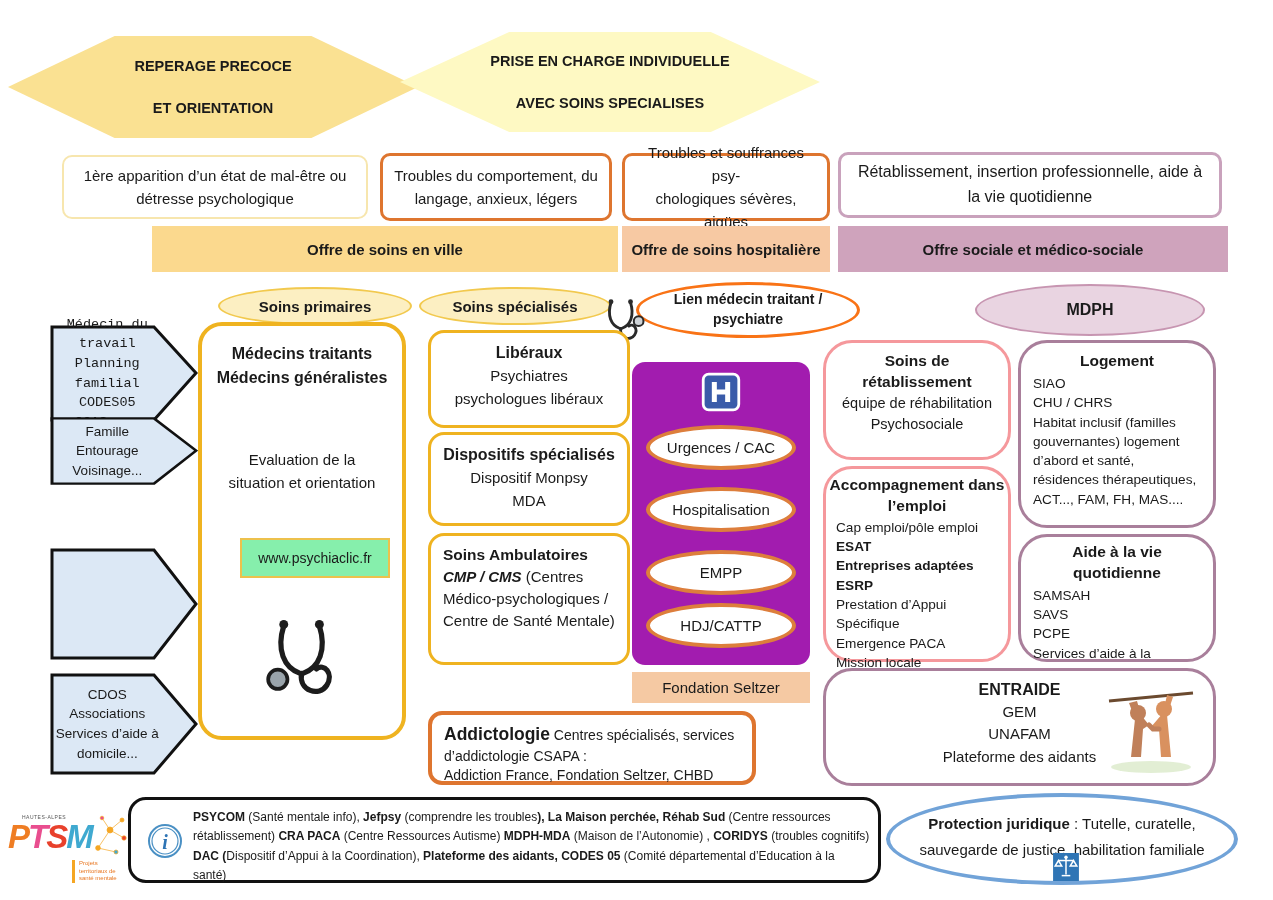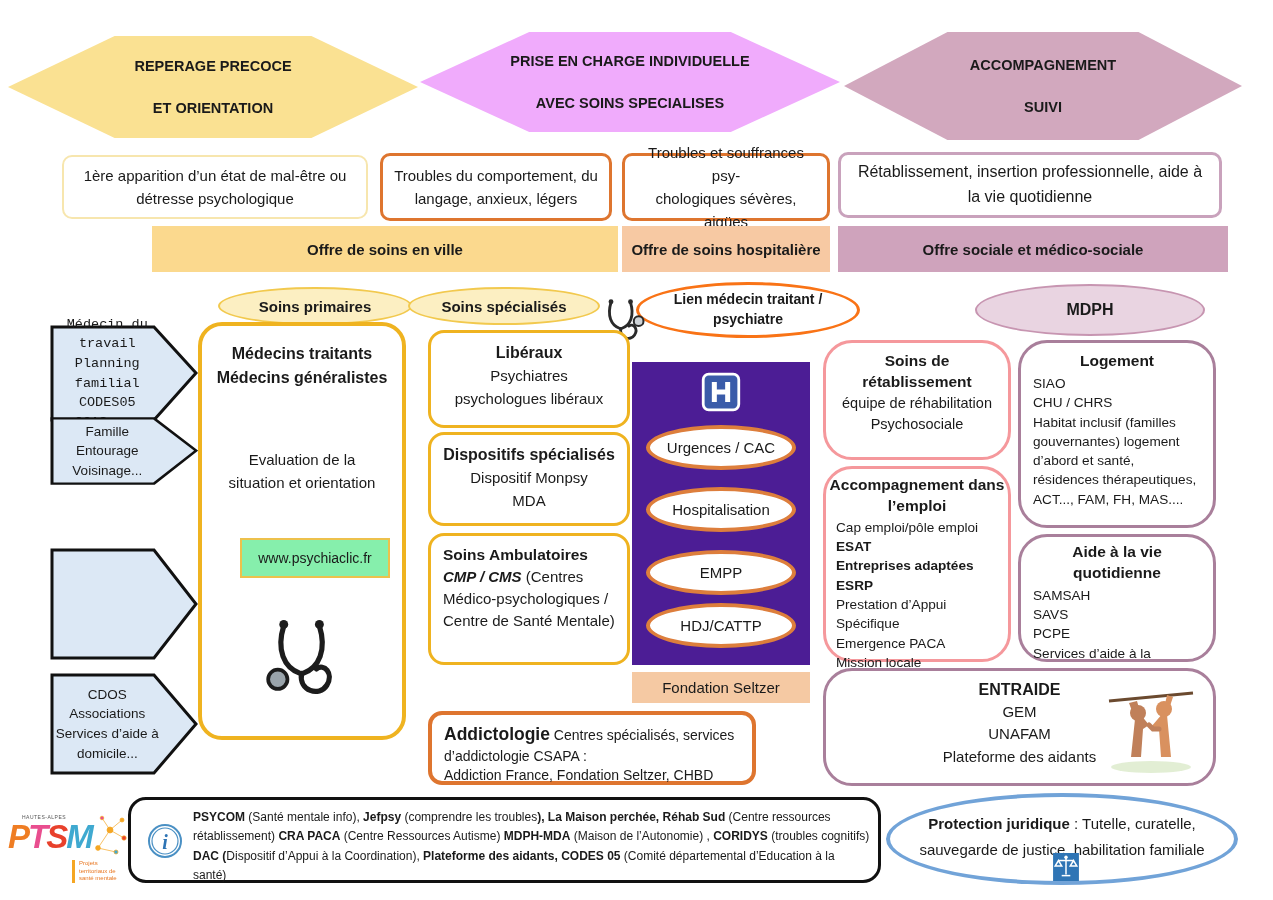--- a/index.html
+++ b/index.html
@@ -46,21 +46,21 @@
   .med-body { position:absolute; left:0; top:122px; width:100%; text-align:center; font-size:15px; line-height:1.55; }
   .psylink { position:absolute; left:38px; top:212px; width:150px; height:40px; background:#86efac;
              border:2px solid #EDC14C; display:flex; align-items:center; justify-content:center; font-size:14px; }
 
   .specbox { border-width:3.5px; border-radius:16px; padding:8px 8px; }
   .spec-title { font-size:16px; font-weight:bold; text-align:center; line-height:1.45; }
   .spec-lines { font-size:15px; text-align:center; line-height:1.55; }
   .spec3 p { font-size:15px; line-height:1.45; padding:0 4px; }
   .spec3 .spec-title-left { font-size:15.5px; text-align:left; padding:0 4px; }
 
-  .hosp-col { background:#4c1d95; }
+  .hosp-col { background:#a21caf;border-radius:13px; }
   .hosp-ell { position:absolute; left:14px; width:150px; height:45px; background:#fff;
               border:4px solid #DD7E3C; border-radius:50%; display:flex; align-items:center; justify-content:center;
               font-size:15px; }
   .hosp-footer { background:#F5C9A3; display:flex; align-items:center; justify-content:center; font-size:15px; }
 
   .addicto { border-width:4px; border-radius:14px; padding:7px 12px; font-size:14px; line-height:1.4; }
   .addicto .p1 span.seg-b { font-size:17.5px; }
 
   .rightbox { border-width:3px; border-radius:29px; }
   .rb-title { font-weight:bold; font-size:15.5px; text-align:center; line-height:1.35; padding-top:8px; }
@@ -84,40 +84,36 @@
 </style>
 </head>
 <body>
 
 <div id="canvas">
 
   <div class="abs hex" style="left:8px; top:36px; width:410px; height:102px; background:#FAE192;">
     <div class="hex-line">REPERAGE PRECOCE</div>
     <div class="hex-line">ET ORIENTATION</div>
   </div>
-  <div class="abs hex" style="left:420px; top:32px; width:420px; height:100px; background:#f0abfc;">
+  <div class="abs hex" style="left:400px; top:32px; width:420px; height:100px; background:#fef9c3;">
     <div class="hex-line">PRISE EN CHARGE INDIVIDUELLE</div>
     <div class="hex-line">AVEC  SOINS SPECIALISES</div>
-  </div>
-  <div class="abs hex" style="left:844px; top:32px; width:398px; height:108px; background:#D2A8BE;">
-    <div class="hex-line">ACCOMPAGNEMENT</div>
-    <div class="hex-line">SUIVI</div>
   </div>
 
   <div class="abs stagebox" style="left:62px; top:155px; width:306px; height:64px; border:2px solid #F7E6AE;">1ère apparition d’un état de mal-être ou détresse psychologique</div>
   <div class="abs stagebox" style="left:380px; top:153px; width:232px; height:68px; border:3px solid #DE752F;">Troubles du comportement, du langage, anxieux, légers</div>
   <div class="abs stagebox" style="left:622px; top:153px; width:208px; height:68px; border:3px solid #DE752F;">Troubles et souffrances psy-<br>chologiques sévères, aigües</div>
   <div class="abs stagebox" style="left:838px; top:152px; width:384px; height:66px; border:3px solid #C9A2BC; font-size:16px;">Rétablissement, insertion professionnelle, aide à la vie quotidienne</div>
 
   <div class="abs offerbar" style="left:152px; top:226px; width:466px; height:46px; background:#FBD98E;">Offre de soins en ville</div>
   <div class="abs offerbar" style="left:622px; top:226px; width:208px; height:46px; background:#F7C9A3;">Offre de soins hospitalière</div>
   <div class="abs offerbar" style="left:838px; top:226px; width:390px; height:46px; background:#CFA3BC;">Offre sociale et médico-sociale</div>
 
   <div class="abs ellipse" style="left:218px; top:287px; width:194px; height:38px; background:#FCEFC2; border:2.5px solid #F2C94E; font-size:15px;">Soins primaires</div>
-  <div class="abs ellipse" style="left:408px; top:287px; width:192px; height:38px; background:#FCEFC2; border:2.5px solid #F2C94E; font-size:15px;">Soins spécialisés</div>
+  <div class="abs ellipse" style="left:419px; top:287px; width:192px; height:38px; background:#FCEFC2; border:2.5px solid #F2C94E; font-size:15px;">Soins spécialisés</div>
   <div class="abs ellipse" style="left:636px; top:282px; width:224px; height:56px; background:#fff; border:3px solid #f97316; font-size:14px; line-height:1.4;">Lien médecin traitant /<br>psychiatre</div>
   <div class="abs ellipse" style="left:975px; top:284px; width:230px; height:52px; background:#E9D4E1; border:2.5px solid #C795B1; font-size:16px;">MDPH</div>
 
   <span class="abs" style="left:598px; top:296px; width:52px; height:52px;">
     <svg viewBox="0 0 64 64" width="52" height="52">
       <path d="M16 8 C11 24 16 36 27 40" stroke="#2a2a2a" stroke-width="3.5" fill="none" stroke-linecap="round"></path>
       <path d="M40 8 C45 24 40 36 29 40" stroke="#2a2a2a" stroke-width="3.5" fill="none" stroke-linecap="round"></path>
       <path d="M28 40 C26 52 40 56 45 48 C50 40 43 33 38 37" stroke="#2a2a2a" stroke-width="3.5" fill="none" stroke-linecap="round"></path>
       <circle cx="16" cy="7" r="3" fill="#2a2a2a"></circle>
         <circle cx="40" cy="7" r="3" fill="#2a2a2a"></circle>

